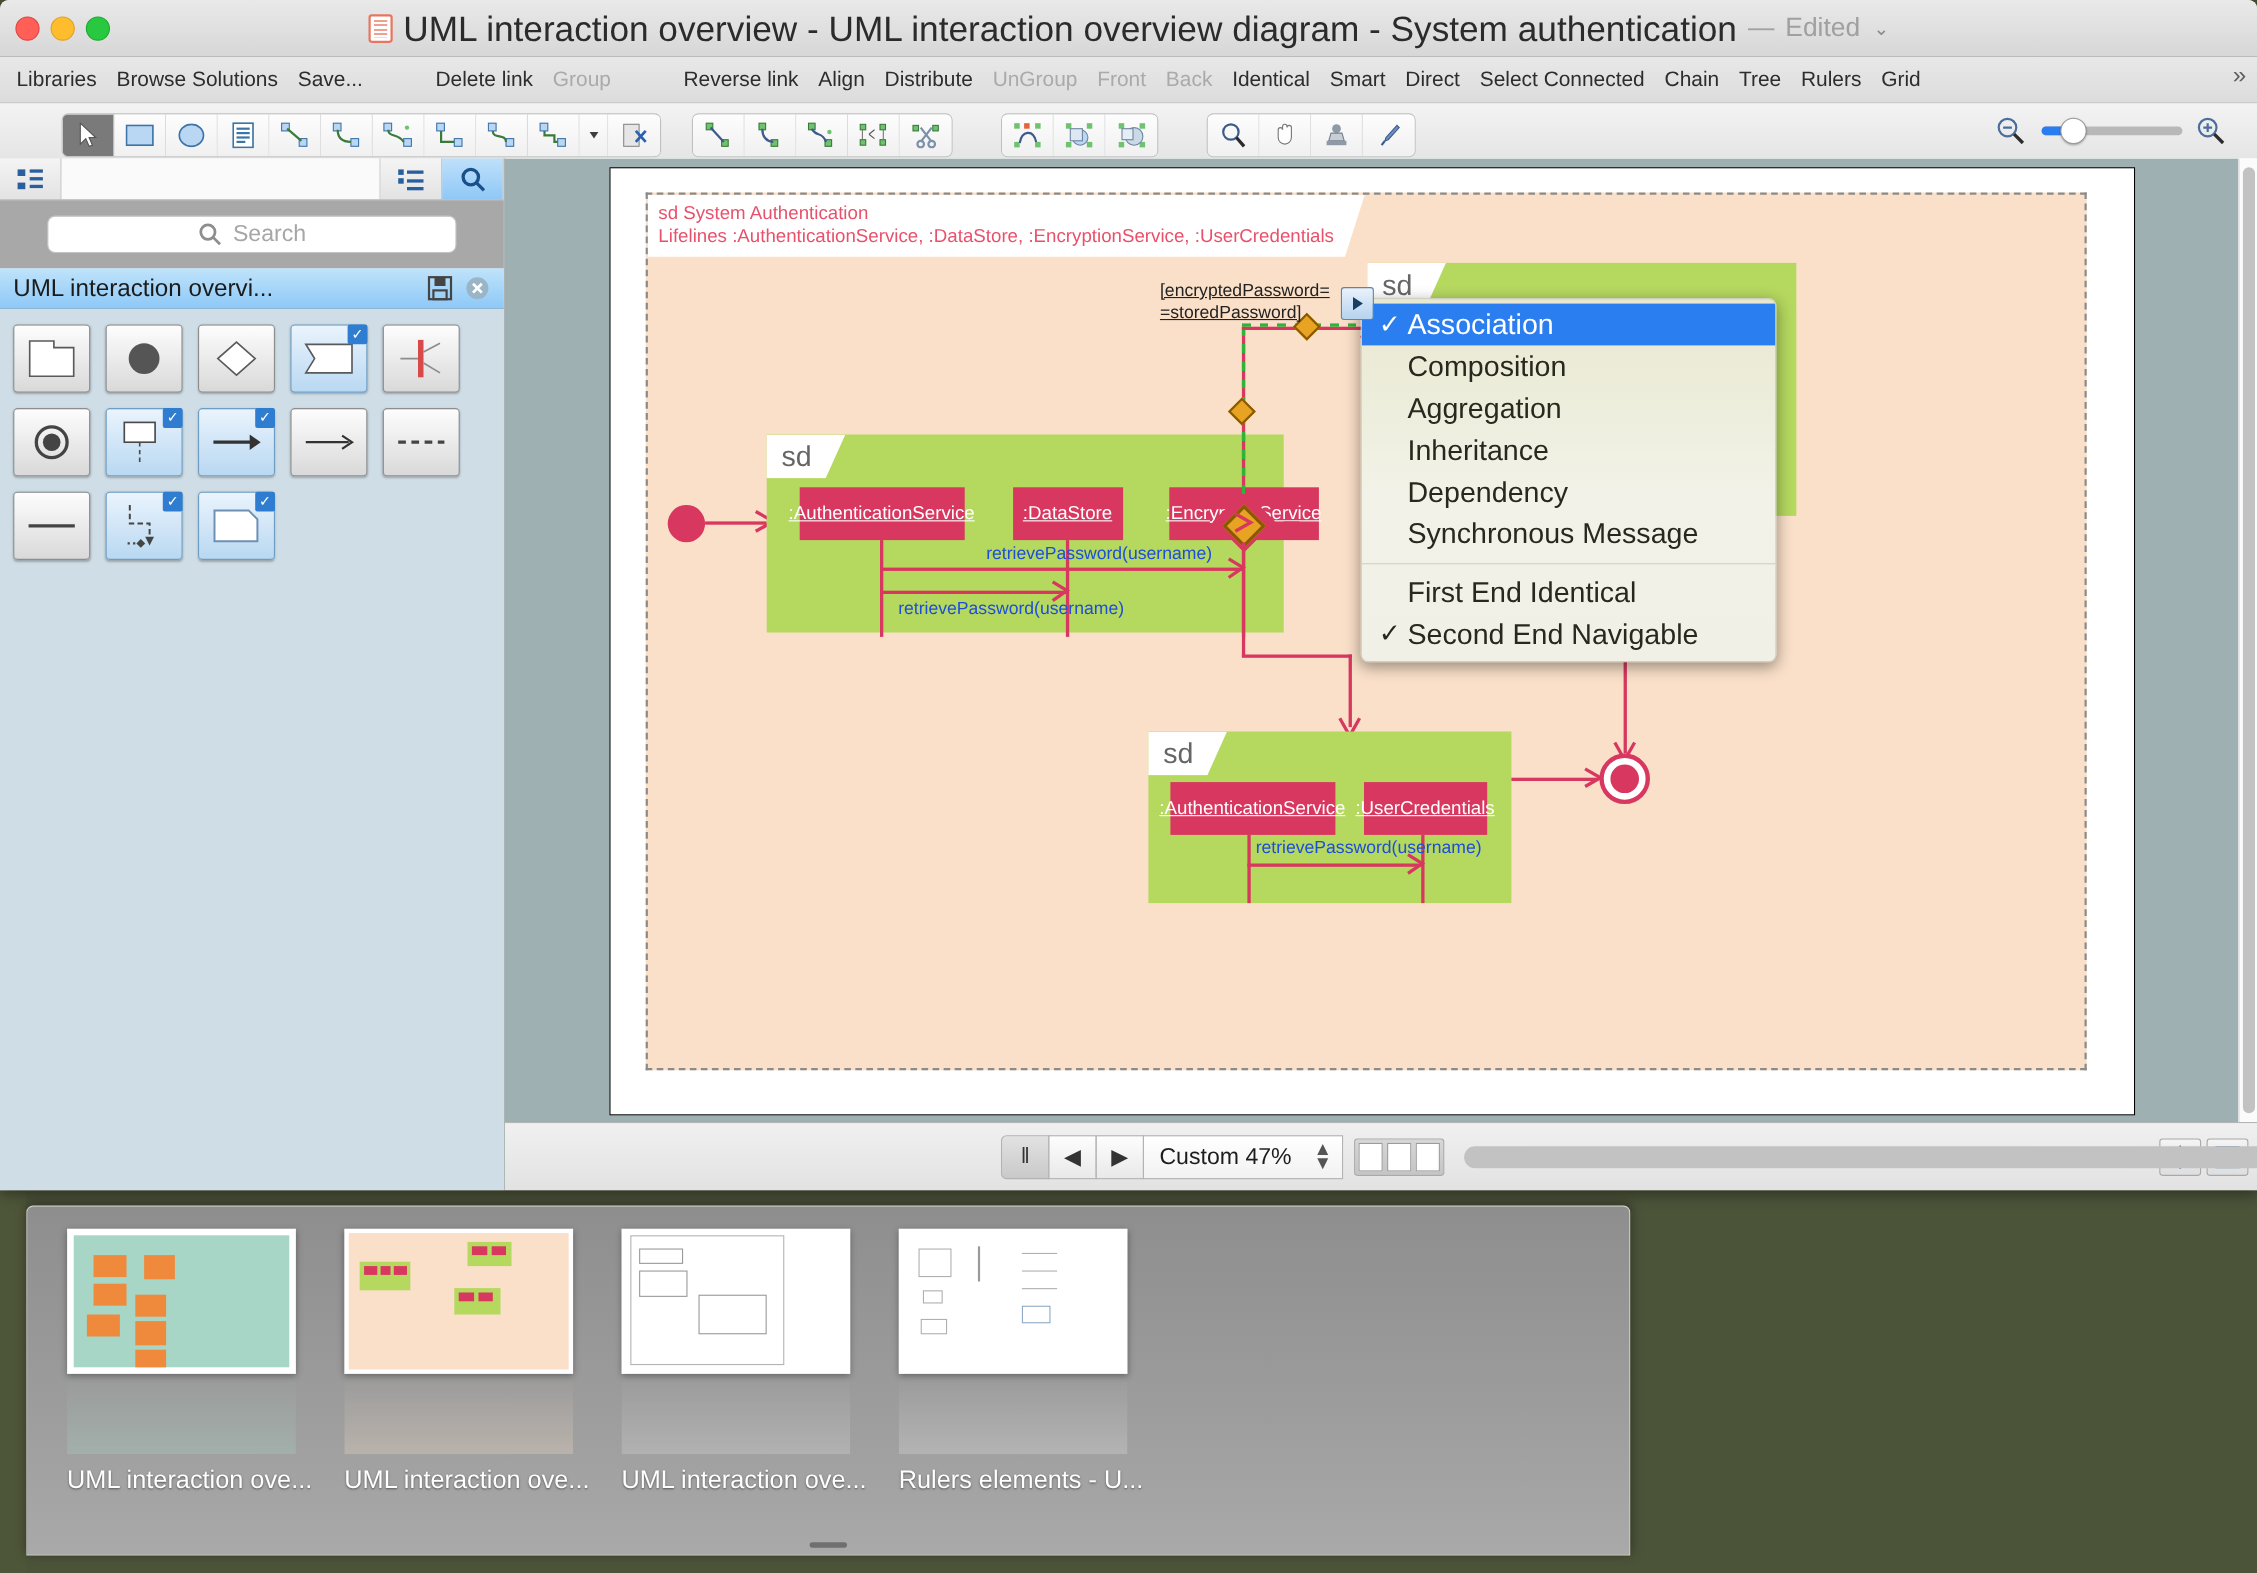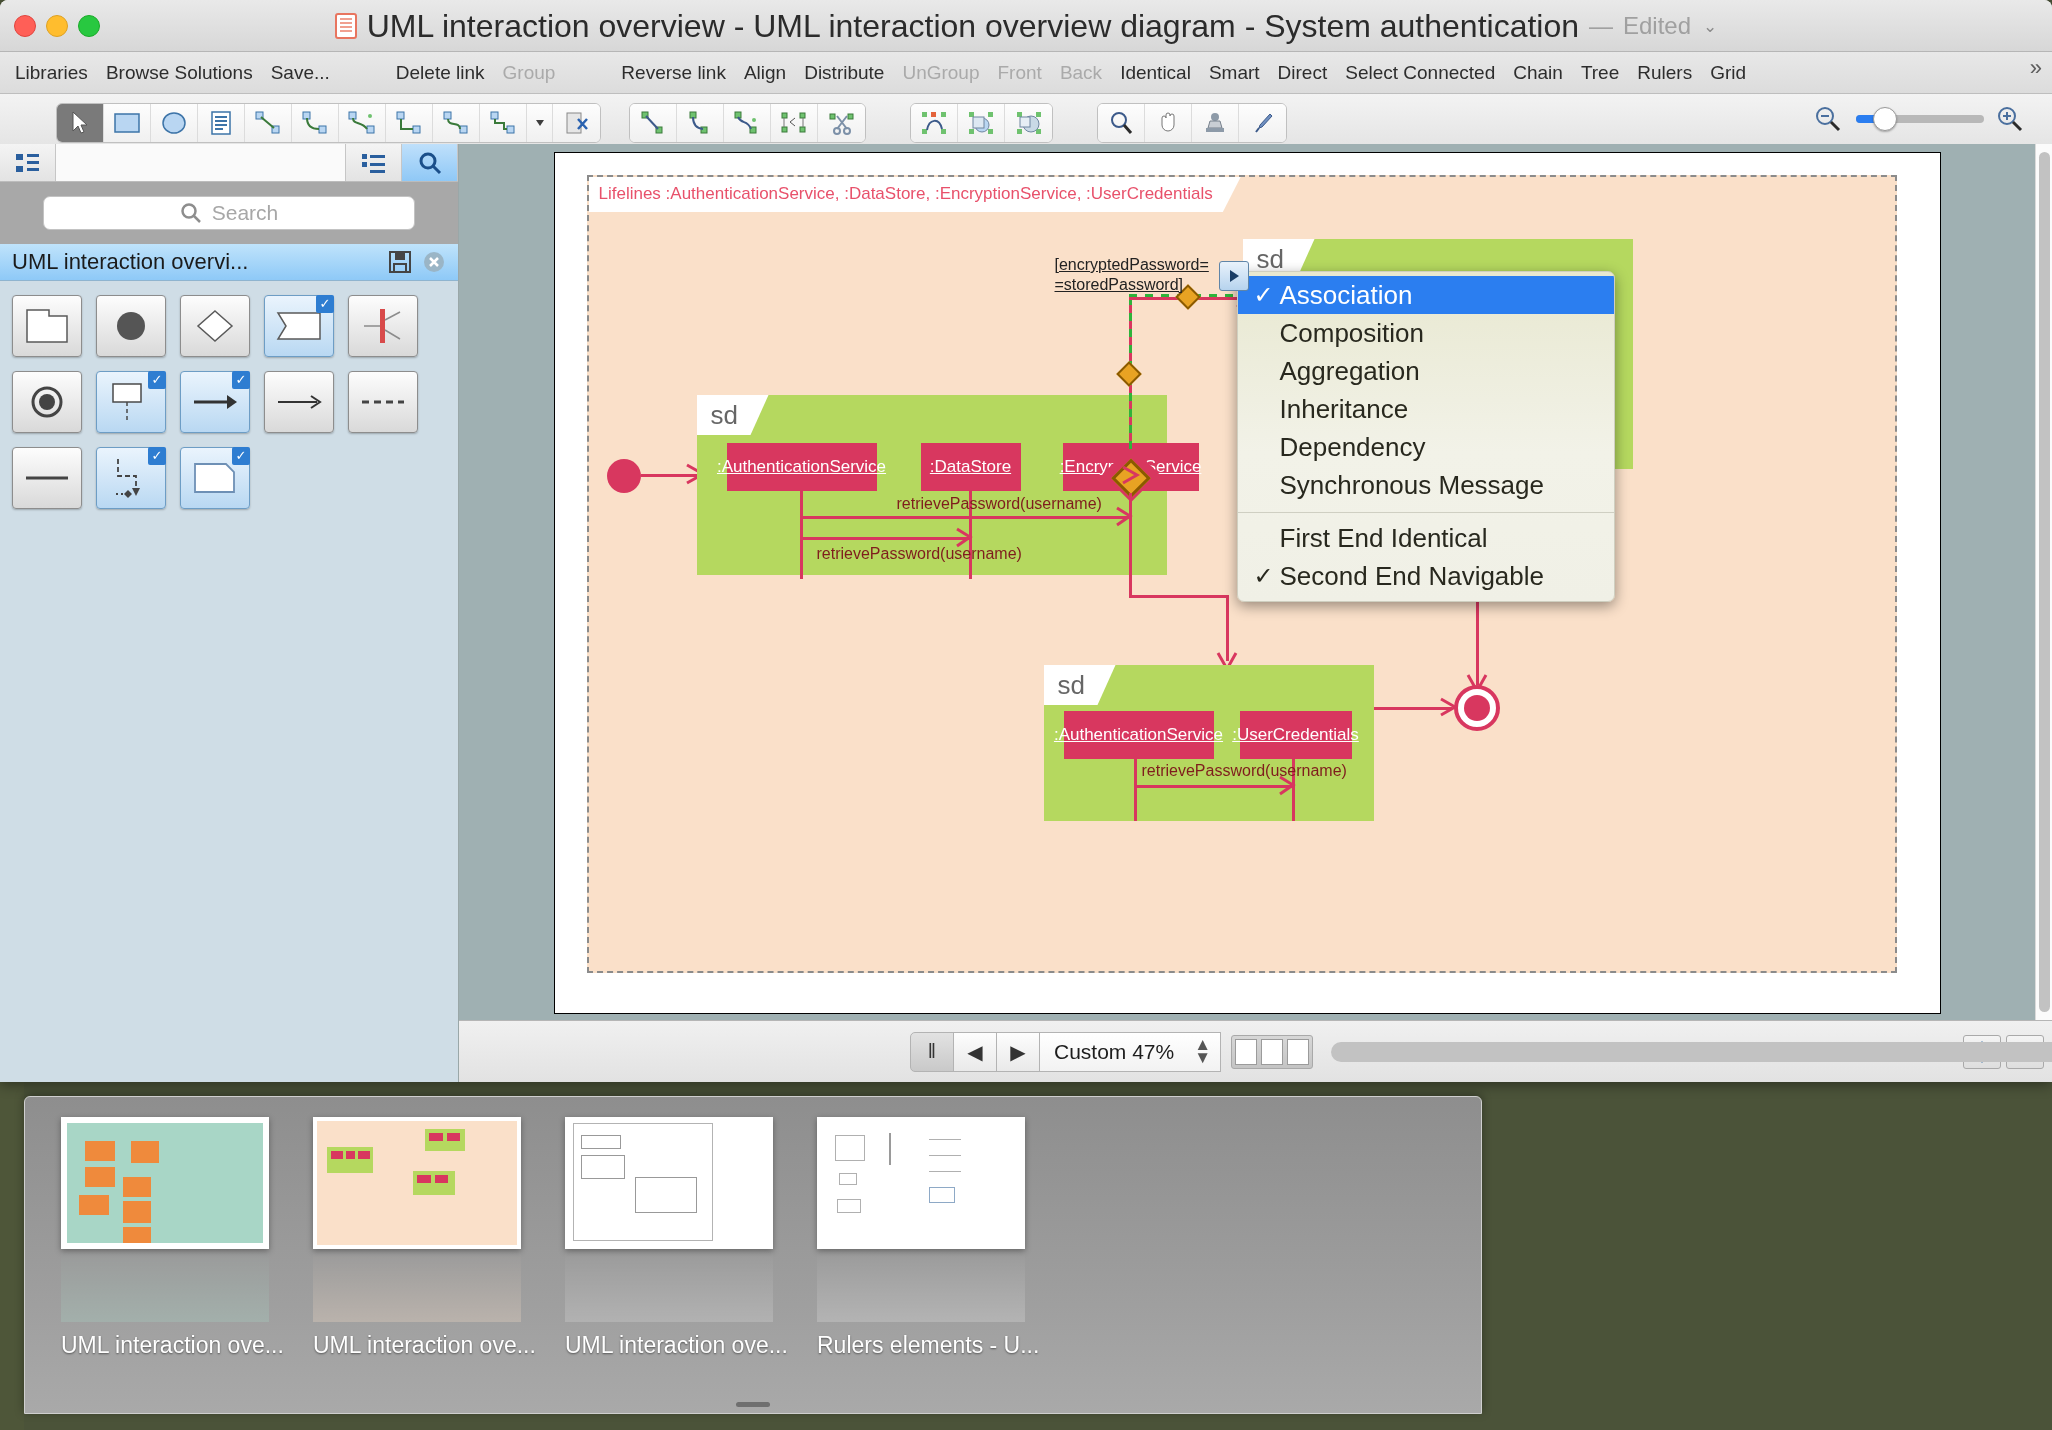--- a/index.html
+++ b/index.html
@@ -143,21 +143,21 @@
   
   .sdframe { position:absolute; background:#b5d85f; }
   .sdtab { position:absolute; left:0; top:0; width:72px; height:40px; background:#fff;
            clip-path: polygon(0 0, 100% 0, calc(100% - 18px) 100%, 0 100%);
            font-size:26px; color:#666; display:flex; align-items:center; padding-left:14px; }
   .lifeline-box { position:absolute; background:#d8375f; color:#fff; font-size:17px;
                   display:flex; align-items:center; justify-content:center; }
   .lifeline-box span { text-decoration: underline; }
   .llline { position:absolute; width:3px; background:#d8375f; }
   .msg-line { position:absolute; height:3px; background:#d8375f; }
-  .msg-label { position:absolute; font-size:16px; color:#7f1d1d; white-space:nowrap; }
+  .msg-label { position:absolute; font-size:16px; color:#1d4ed8; white-space:nowrap; }
 
   
   .conn { position:absolute; background:#d8375f; }
   .conn.h { height:3px; }
   .conn.v { width:3px; }
   .init-node { position:absolute; width:34px; height:34px; border-radius:50%; background:#d8375f; }
   .final-node { position:absolute; width:46px; height:46px; border-radius:50%;
                 border:4px solid #d8375f; background:#fff; }
   .final-node::after { content:""; position:absolute; left:6px; top:6px; width:26px; height:26px;
                        border-radius:50%; background:#d8375f; }
@@ -633,20 +633,21 @@
           </div>
         </div>
       </div>
 
       <div class="canvas-area">
         <div class="canvas-pad">
           <div class="page">
 
             <div class="diagram">
               <div class="dtitle-tab">
+                <div>sd System Authentication</div>
                 <div>Lifelines :AuthenticationService, :DataStore, :EncryptionService, :UserCredentials</div>
               </div>
 
               <div class="init-node" style="left:18px; top:282px;"></div>
               <div class="conn h" style="left:52px; top:297px; width:56px;"></div>
               <svg style="position:absolute; left:96px; top:286px;" width="22" height="22">
                   <path d="M2 2 L18 11 L2 20" fill="none" stroke="#d8375f" stroke-width="3"></path>
                 </svg>
 
               <div class="sdframe" style="left:108px; top:218px; width:470px; height:180px;">

